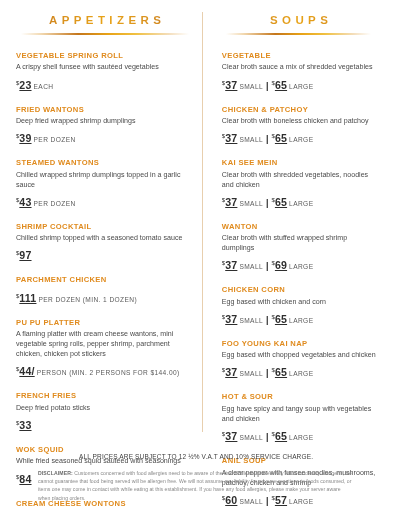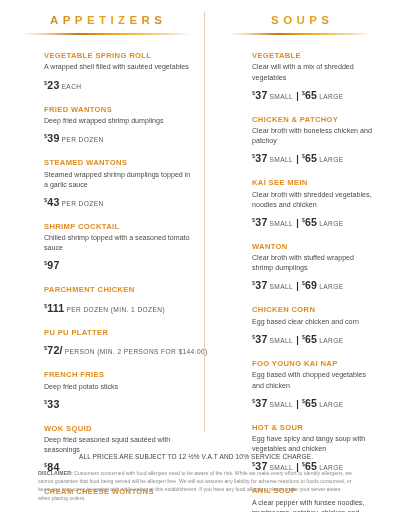--- a/index.html
+++ b/index.html
@@ -78,21 +78,20 @@
       rgba(217,145,31,0.3) 88%,
       rgba(255,255,255,0) 100%);
   }
 
   .items {
     margin-top: 16px;
   }
 
   .item {
     margin-bottom: 11px;
-    margin-left: 28px;
   }
 
   .item-name {
     font-size: 7.6px;
     font-weight: bold;
     letter-spacing: 0.35px;
     color: #e08b1e;
     text-transform: uppercase;
     line-height: 1.25;
     margin-bottom: 2px;
@@ -115,20 +114,21 @@
   .cur {
     font-size: 6px;
     vertical-align: 4px;
     font-weight: normal;
     letter-spacing: 0;
   }
   .amt {
     font-size: 10.6px;
     font-weight: bold;
     letter-spacing: 0.2px;
+    text-decoration: underline;
   }
   .unit {
     font-size: 6.6px;
     letter-spacing: 0.4px;
     color: #5a5a5a;
     margin-left: 2px;
     text-transform: uppercase;
   }
   .sep {
     font-size: 9px;
@@ -172,91 +172,92 @@
 <div class="menu-page">
 
   <div class="columns">
 
     <div class="col col-left">
       <div class="section-title">APPETIZERS</div>
       <div class="title-rule"></div>
       <div class="items" id="list-0">
           <div class="item">
             <div class="item-name">VEGETABLE SPRING ROLL</div>
-            <div class="item-desc">A wrapped shell filled with sautéed vegetables</div>
+            <div class="item-desc">A crispy shell funsee with sautéed vegetables</div>
             <div class="price-line"><span class="cur">$</span><span class="amt">23</span><span class="unit">EACH</span></div>
           </div>
           <div class="item">
             <div class="item-name">FRIED WANTONS</div>
             <div class="item-desc">Deep fried wrapped shrimp dumplings</div>
             <div class="price-line"><span class="cur">$</span><span class="amt">39</span><span class="unit">PER DOZEN</span></div>
           </div>
           <div class="item">
             <div class="item-name">STEAMED WANTONS</div>
-            <div class="item-desc">Steamed wrapped shrimp dumplings topped in a garlic sauce</div>
+            <div class="item-desc">Chilled wrapped shrimp dumplings topped in a garlic sauce</div>
             <div class="price-line"><span class="cur">$</span><span class="amt">43</span><span class="unit">PER DOZEN</span></div>
           </div>
           <div class="item">
             <div class="item-name">SHRIMP COCKTAIL</div>
             <div class="item-desc">Chilled shrimp topped with a seasoned tomato sauce</div>
             <div class="price-line"><span class="cur">$</span><span class="amt">97</span></div>
           </div>
           <div class="item">
             <div class="item-name">PARCHMENT CHICKEN</div>
             <div class="price-line"><span class="cur">$</span><span class="amt">111</span><span class="unit">PER DOZEN (MIN. 1 DOZEN)</span></div>
           </div>
           <div class="item">
             <div class="item-name">PU PU PLATTER</div>
-            <div class="price-line"><span class="cur">$</span><span class="amt">72/</span><span class="unit">PERSON (MIN. 2 PERSONS for $144.00)</span></div>
+            <div class="item-desc">A flaming platter with cream cheese wantons, mini vegetable spring rolls, pepper shrimp, parchment chicken, chicken pot stickers</div>
+            <div class="price-line"><span class="cur">$</span><span class="amt">44/</span><span class="unit">PERSON (MIN. 2 PERSONS for $144.00)</span></div>
           </div>
           <div class="item">
             <div class="item-name">FRENCH FRIES</div>
             <div class="item-desc">Deep fried potato sticks</div>
             <div class="price-line"><span class="cur">$</span><span class="amt">33</span></div>
           </div>
           <div class="item">
             <div class="item-name">WOK SQUID</div>
-            <div class="item-desc">Deep fried seasoned squid sautéed with seasonings</div>
+            <div class="item-desc">While fried seasoned squid sautéed with seasonings</div>
             <div class="price-line"><span class="cur">$</span><span class="amt">84</span></div>
           </div>
           <div class="item">
             <div class="item-name">CREAM CHEESE WONTONS</div>
           </div>
         </div>
     </div>
 
     <div class="col-divider"></div>
 
     <div class="col col-right">
       <div class="section-title">SOUPS</div>
       <div class="title-rule"></div>
       <div class="items" id="list-1">
           <div class="item">
             <div class="item-name">VEGETABLE</div>
-            <div class="item-desc">Clear will with a mix of shredded vegetables</div>
+            <div class="item-desc">Clear broth sauce a mix of shredded vegetables</div>
             <div class="price-line"><span class="cur">$</span><span class="amt">37</span><span class="unit">SMALL</span><span class="sep">|</span><span class="cur">$</span><span class="amt">65</span><span class="unit">LARGE</span></div>
           </div>
           <div class="item">
             <div class="item-name">CHICKEN &amp; PATCHOY</div>
             <div class="item-desc">Clear broth with boneless chicken and patchoy</div>
             <div class="price-line"><span class="cur">$</span><span class="amt">37</span><span class="unit">SMALL</span><span class="sep">|</span><span class="cur">$</span><span class="amt">65</span><span class="unit">LARGE</span></div>
           </div>
           <div class="item">
             <div class="item-name">KAI SEE MEIN</div>
             <div class="item-desc">Clear broth with shredded vegetables, noodles and chicken</div>
             <div class="price-line"><span class="cur">$</span><span class="amt">37</span><span class="unit">SMALL</span><span class="sep">|</span><span class="cur">$</span><span class="amt">65</span><span class="unit">LARGE</span></div>
           </div>
           <div class="item">
             <div class="item-name">WANTON</div>
             <div class="item-desc">Clear broth with stuffed wrapped shrimp dumplings</div>
             <div class="price-line"><span class="cur">$</span><span class="amt">37</span><span class="unit">SMALL</span><span class="sep">|</span><span class="cur">$</span><span class="amt">69</span><span class="unit">LARGE</span></div>
           </div>
           <div class="item">
             <div class="item-name">CHICKEN CORN</div>
-            <div class="item-desc">Egg based clear chicken and corn</div>
+            <div class="item-desc">Egg based with chicken and corn</div>
             <div class="price-line"><span class="cur">$</span><span class="amt">37</span><span class="unit">SMALL</span><span class="sep">|</span><span class="cur">$</span><span class="amt">65</span><span class="unit">LARGE</span></div>
           </div>
           <div class="item">
             <div class="item-name">FOO YOUNG KAI NAP</div>
             <div class="item-desc">Egg based with chopped vegetables and chicken</div>
             <div class="price-line"><span class="cur">$</span><span class="amt">37</span><span class="unit">SMALL</span><span class="sep">|</span><span class="cur">$</span><span class="amt">65</span><span class="unit">LARGE</span></div>
           </div>
           <div class="item">
             <div class="item-name">HOT &amp; SOUR</div>
             <div class="item-desc">Egg have spicy and tangy soup with vegetables and chicken</div>

